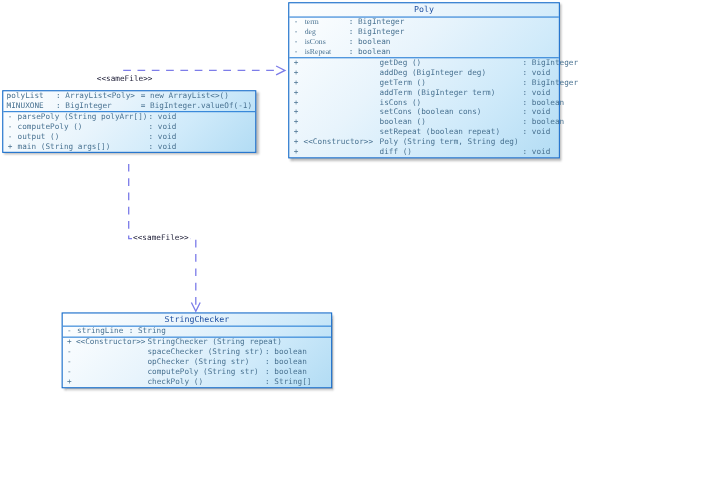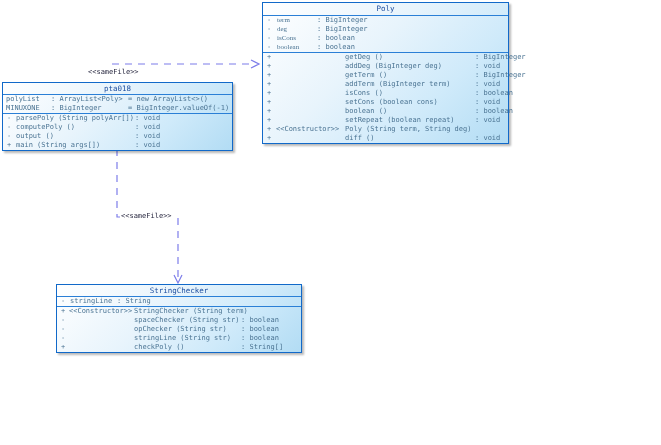--- a/index.html
+++ b/index.html
@@ -80,21 +80,21 @@
           <span class="part f-name">deg</span>
           <span class="part f-type">: BigInteger</span>
         </div>
         <div class="row">
           <span class="part p-sign">-</span>
           <span class="part f-name">isCons</span>
           <span class="part f-type">: boolean</span>
         </div>
         <div class="row">
           <span class="part p-sign">-</span>
-          <span class="part f-name">boolean</span>
+          <span class="part f-name">isRepeat</span>
           <span class="part f-type">: boolean</span>
         </div>
       </div>
     <div class="comp methods">
         <div class="row">
           <span class="part p-sign">+</span>
           <span class="part m-name">getDeg ()</span>
           <span class="part m-type">: BigInteger</span>
         </div>
         <div class="row">
@@ -139,21 +139,20 @@
         </div>
         <div class="row">
           <span class="part p-sign">+</span>
           <span class="part m-name">diff ()</span>
           <span class="part m-type">: void</span>
         </div>
       </div>
   </div>
 
   <div class="classbox" id="box-pta">
-    <div class="title">pta018</div>
     <div class="comp fields">
         <div class="row">
           <span class="part p-sign">-</span>
           <span class="part f-name">polyList</span>
           <span class="part f-type">: ArrayList&lt;Poly&gt;</span>
           <span class="part f-value">= new ArrayList&lt;&gt;()</span>
         </div>
         <div class="row">
           <span class="part p-sign">-</span>
           <span class="part f-name">MINUXONE</span>
@@ -191,35 +190,35 @@
         <div class="row">
           <span class="part p-sign">-</span>
           <span class="part f-name">stringLine</span>
           <span class="part f-type">: String</span>
         </div>
       </div>
     <div class="comp methods">
         <div class="row">
           <span class="part p-sign">+</span>
           <span class="part m-stereo">&lt;&lt;Constructor&gt;&gt;</span>
-          <span class="part m-name">StringChecker (String term)</span>
+          <span class="part m-name">StringChecker (String repeat)</span>
         </div>
         <div class="row">
           <span class="part p-sign">-</span>
           <span class="part m-name">spaceChecker (String str)</span>
           <span class="part m-type">: boolean</span>
         </div>
         <div class="row">
           <span class="part p-sign">-</span>
           <span class="part m-name">opChecker (String str)</span>
           <span class="part m-type">: boolean</span>
         </div>
         <div class="row">
           <span class="part p-sign">-</span>
-          <span class="part m-name">stringLine (String str)</span>
+          <span class="part m-name">computePoly (String str)</span>
           <span class="part m-type">: boolean</span>
         </div>
         <div class="row">
           <span class="part p-sign">+</span>
           <span class="part m-name">checkPoly ()</span>
           <span class="part m-type">: String[]</span>
         </div>
       </div>
   </div>
 

